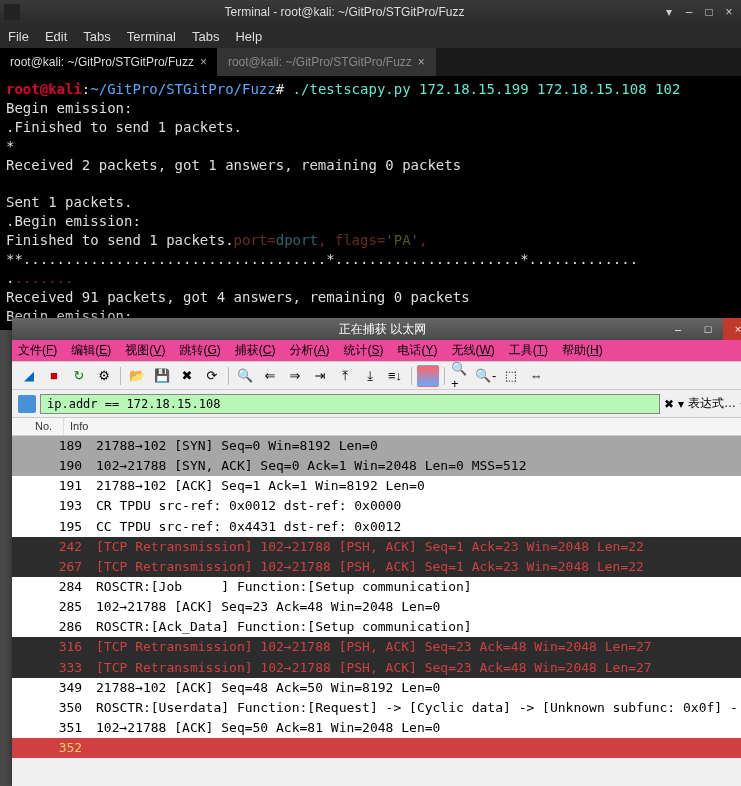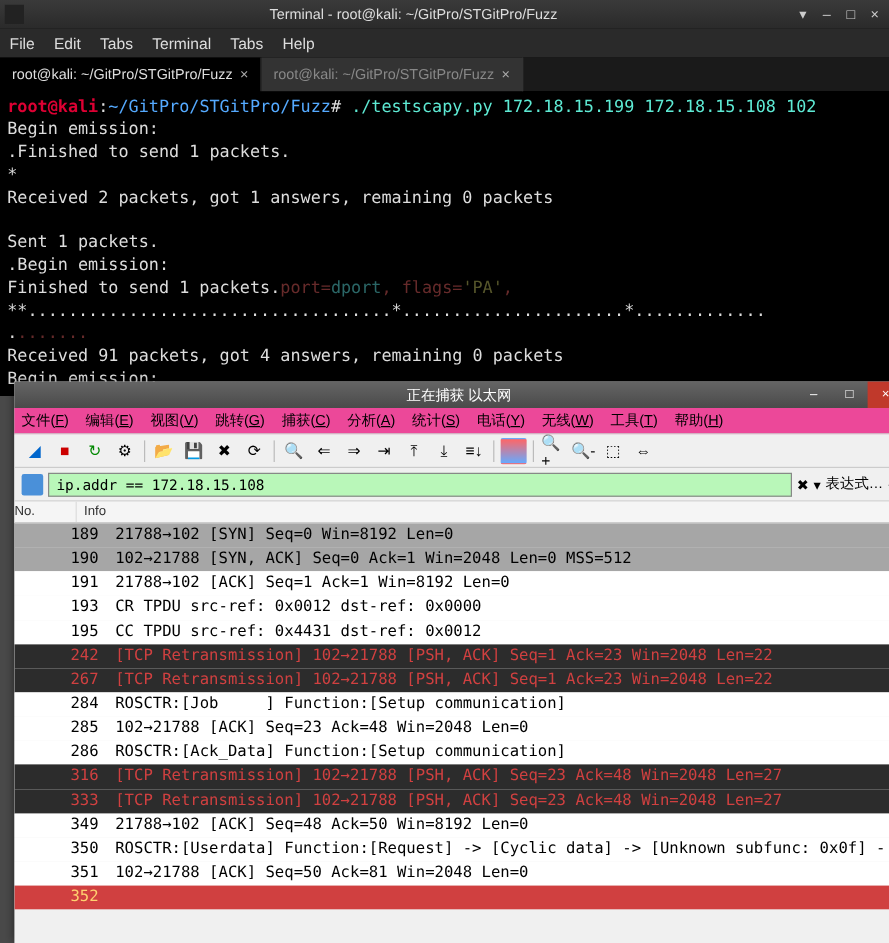--- a/index.html
+++ b/index.html
@@ -42,21 +42,21 @@
 .tb-sep { width: 1px; height: 18px; background: #bbb; margin: 0 2px; }
 .tb-btn.red { color: #c00; }
 .tb-btn.green { color: #080; }
 .tb-btn.blue { color: #06c; }
 .ws-filter { height: 28px; background: #f0f0f0; display: flex; align-items: center; padding: 2px 6px; gap: 4px; border-bottom: 1px solid #ccc; }
 .filter-icon { width: 18px; height: 18px; background: #4a90d9; border-radius: 2px; display: inline-block; }
 .filter-input { flex: 1; background: #b9f7b9; border: 1px solid #888; padding: 2px 6px; font-family: monospace; font-size: 12px; color: #000; }
 .filter-ctrl { display: flex; align-items: center; gap: 4px; }
 .filter-ctrl span { cursor: pointer; font-size: 12px; }
 .ws-header { height: 18px; background: #f5f5f5; border-bottom: 1px solid #ccc; display: flex; font-size: 11px; color: #333; }
-.ws-header .col-no { width: 52px; padding: 2px 0; border-right: 1px solid #ddd; }
+.ws-header .col-no { width: 52px; padding: 2px 23px; border-right: 1px solid #ddd; }
 .ws-header .col-info { flex: 1; padding: 2px 6px; }
 .ws-body { font-family: monospace; font-size: 13px; line-height: 1.55; overflow: hidden; }
 .ws-row { display: flex; white-space: pre; }
 .ws-row .no { width: 82px; text-align: right; padding-right: 4px; }
 .ws-row .info { flex: 1; padding-left: 2px; }
 .ws-row.syn { background: #a6a6a6; color: #000; }
 .ws-row.normal { background: #fff; color: #000; }
 .ws-row.retrans { background: #2c2c2c; color: #d04040; }
 .ws-row.rst { background: #d04040; color: #ffd070; }
 </style>

